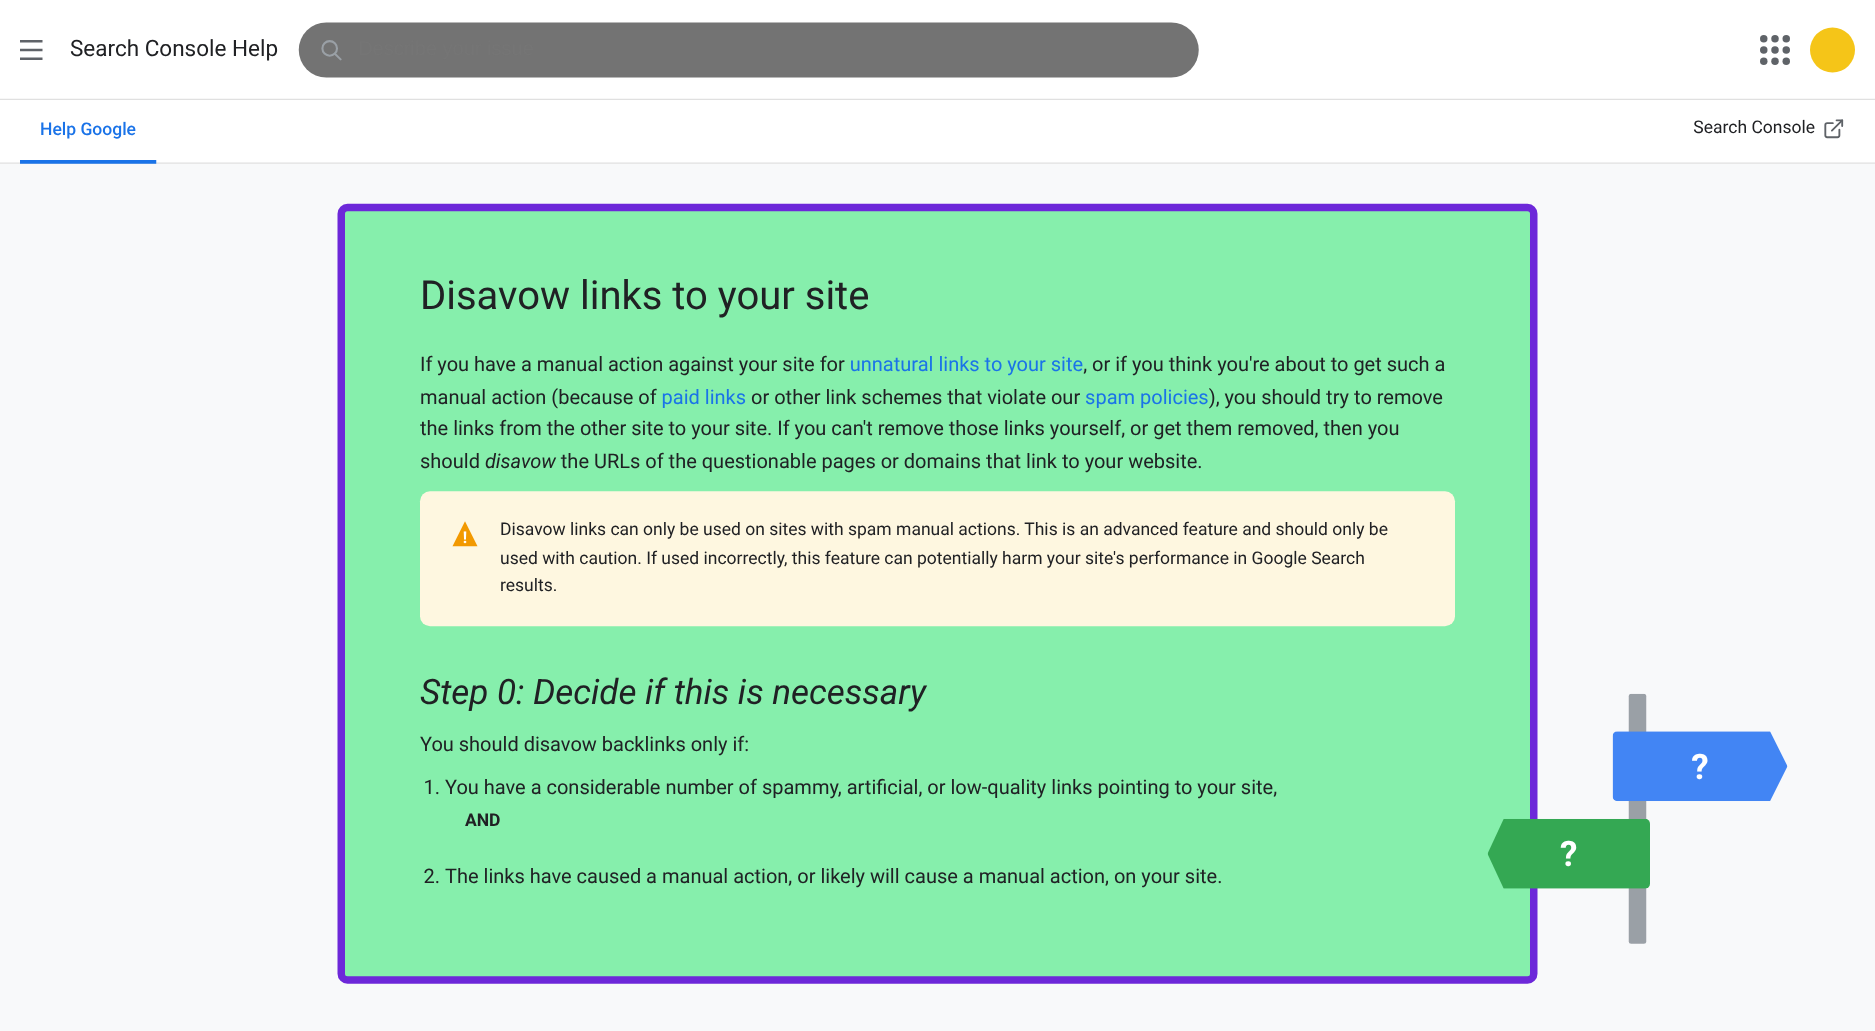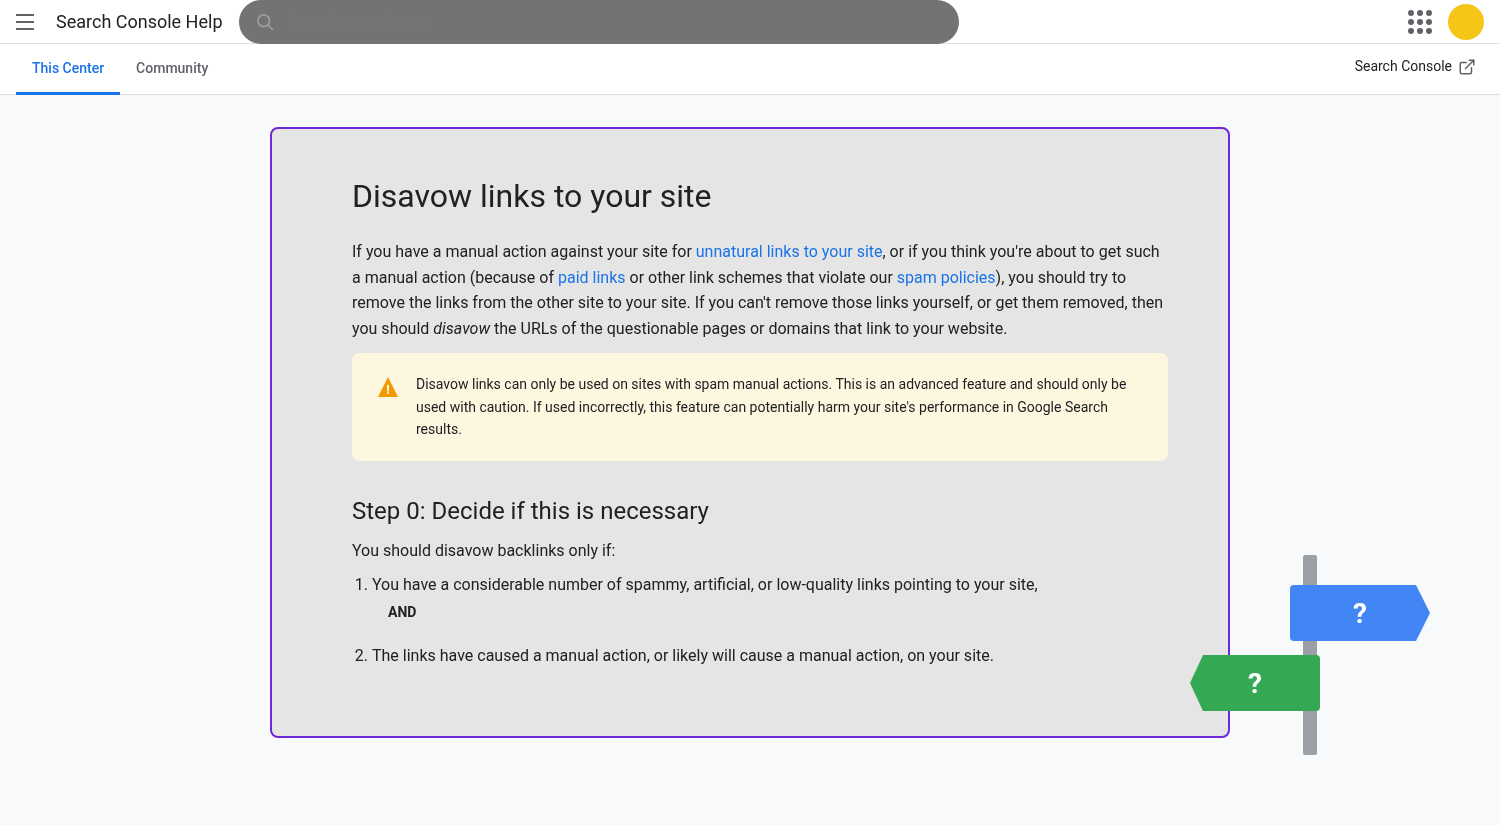--- a/index.html
+++ b/index.html
@@ -1,21 +1,21 @@
 <!DOCTYPE html>
 <html><head>
   <meta charset="utf-8">
   <style>
     * { margin: 0; padding: 0; box-sizing: border-box; }
     body { font-family: 'Google Sans', Roboto, Arial, sans-serif; background: #f8f9fa; color: #202124; font-size: 14px; }
 
     
     .header {
       background: #fff;
-      height: 44px;
+      height: 80px;
       display: flex;
       align-items: center;
       padding: 0 16px;
       gap: 16px;
       border-bottom: 1px solid #e0e0e0;
       position: relative;
     }
     .hamburger-icon {
       width: 24px; height: 24px;
       display: flex; flex-direction: column; justify-content: center; gap: 5px; cursor: pointer;
@@ -87,24 +87,24 @@
     }
     .external-icon { font-size: 18px; color: #5f6368; }
 
     
     .main-content {
       padding: 24px;
       max-width: 1500px;
       position: relative;
     }
     .content-card {
-      background: #e5e5e5;
+      background: #86efac;
       border-radius: 8px;
-      border: 2px solid #6d28d9;
-      padding: 48px 60px 60px 80px;
+      border: 6px solid #6d28d9;
+      padding: 48px 60px 60px 60px;
       max-width: 960px;
       margin: 8px auto 0 auto;
     }
     h1 {
       font-size: 32px;
       font-weight: 400;
       color: #202124;
       margin-bottom: 24px;
     }
     .intro-text {
@@ -122,24 +122,25 @@
       align-items: flex-start;
       gap: 16px;
       margin-bottom: 36px;
     }
     .warning-text {
       font-size: 14px;
       line-height: 1.6;
       color: #202124;
     }
     h2 {
-      font-size: 24px;
+      font-size: 28px;
       font-weight: 400;
       color: #202124;
       margin-bottom: 16px;
+      font-style: italic;
     }
     .step-intro {
       font-size: 16px;
       line-height: 1.6;
       color: #202124;
       margin-bottom: 16px;
     }
     .bold-label {
       font-size: 16px;
       font-weight: 400;
@@ -238,22 +239,21 @@
         <span></span>
       <span></span>
         <span></span>
         <span></span>
     </div>
     <div class="avatar"></div>
   </div>
 </header>
 
 <nav class="nav-tabs">
-  <div class="nav-tab active">This Center</div>
-  <div class="nav-tab">Community</div>
+  <div class="nav-tab active">Help Google</div>
   <a class="search-console-link">
     <span>Search Console</span>
     <span class="external-icon">
       <svg width="18" height="18" viewBox="0 0 24 24" fill="none">
         <path d="M18 13v6a2 2 0 0 1-2 2H5a2 2 0 0 1-2-2V8a2 2 0 0 1 2-2h6" stroke="#5f6368" stroke-width="2" stroke-linecap="round"></path>
         <polyline points="15 3 21 3 21 9" stroke="#5f6368" stroke-width="2" stroke-linecap="round" stroke-linejoin="round"></polyline>
         <line x1="10" y1="14" x2="21" y2="3" stroke="#5f6368" stroke-width="2" stroke-linecap="round"></line>
       </svg>
     </span>
   </a>

